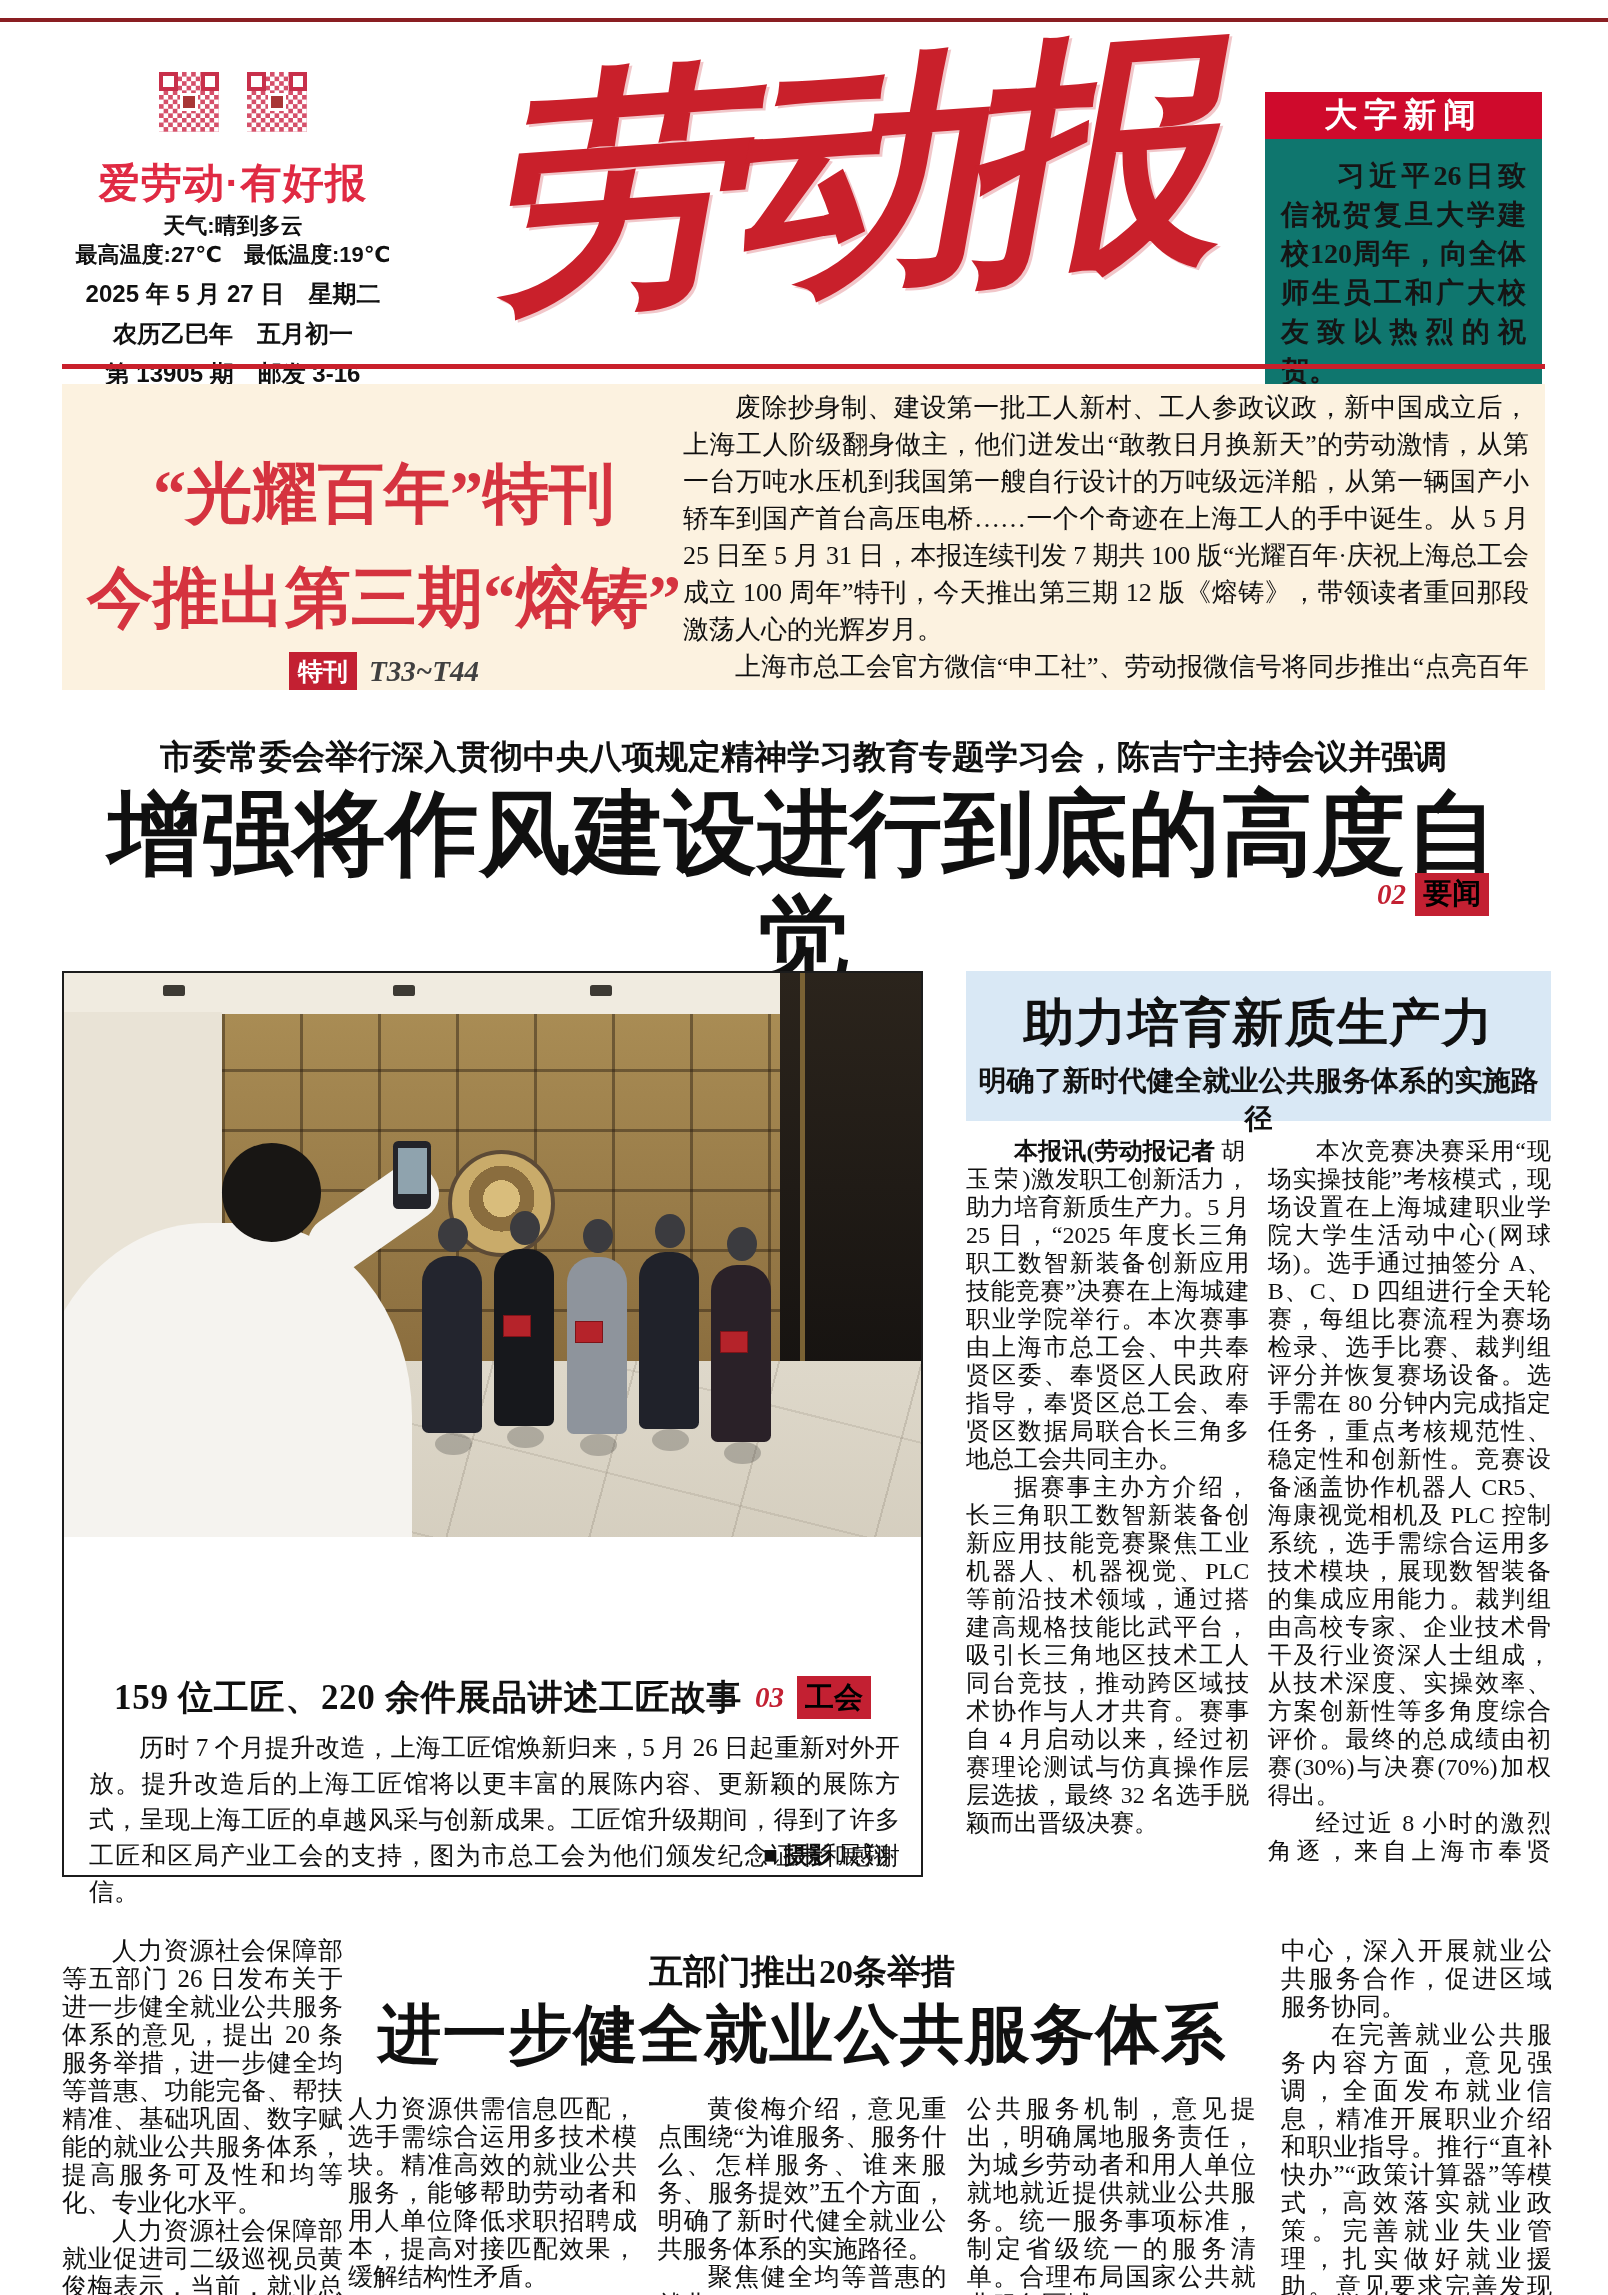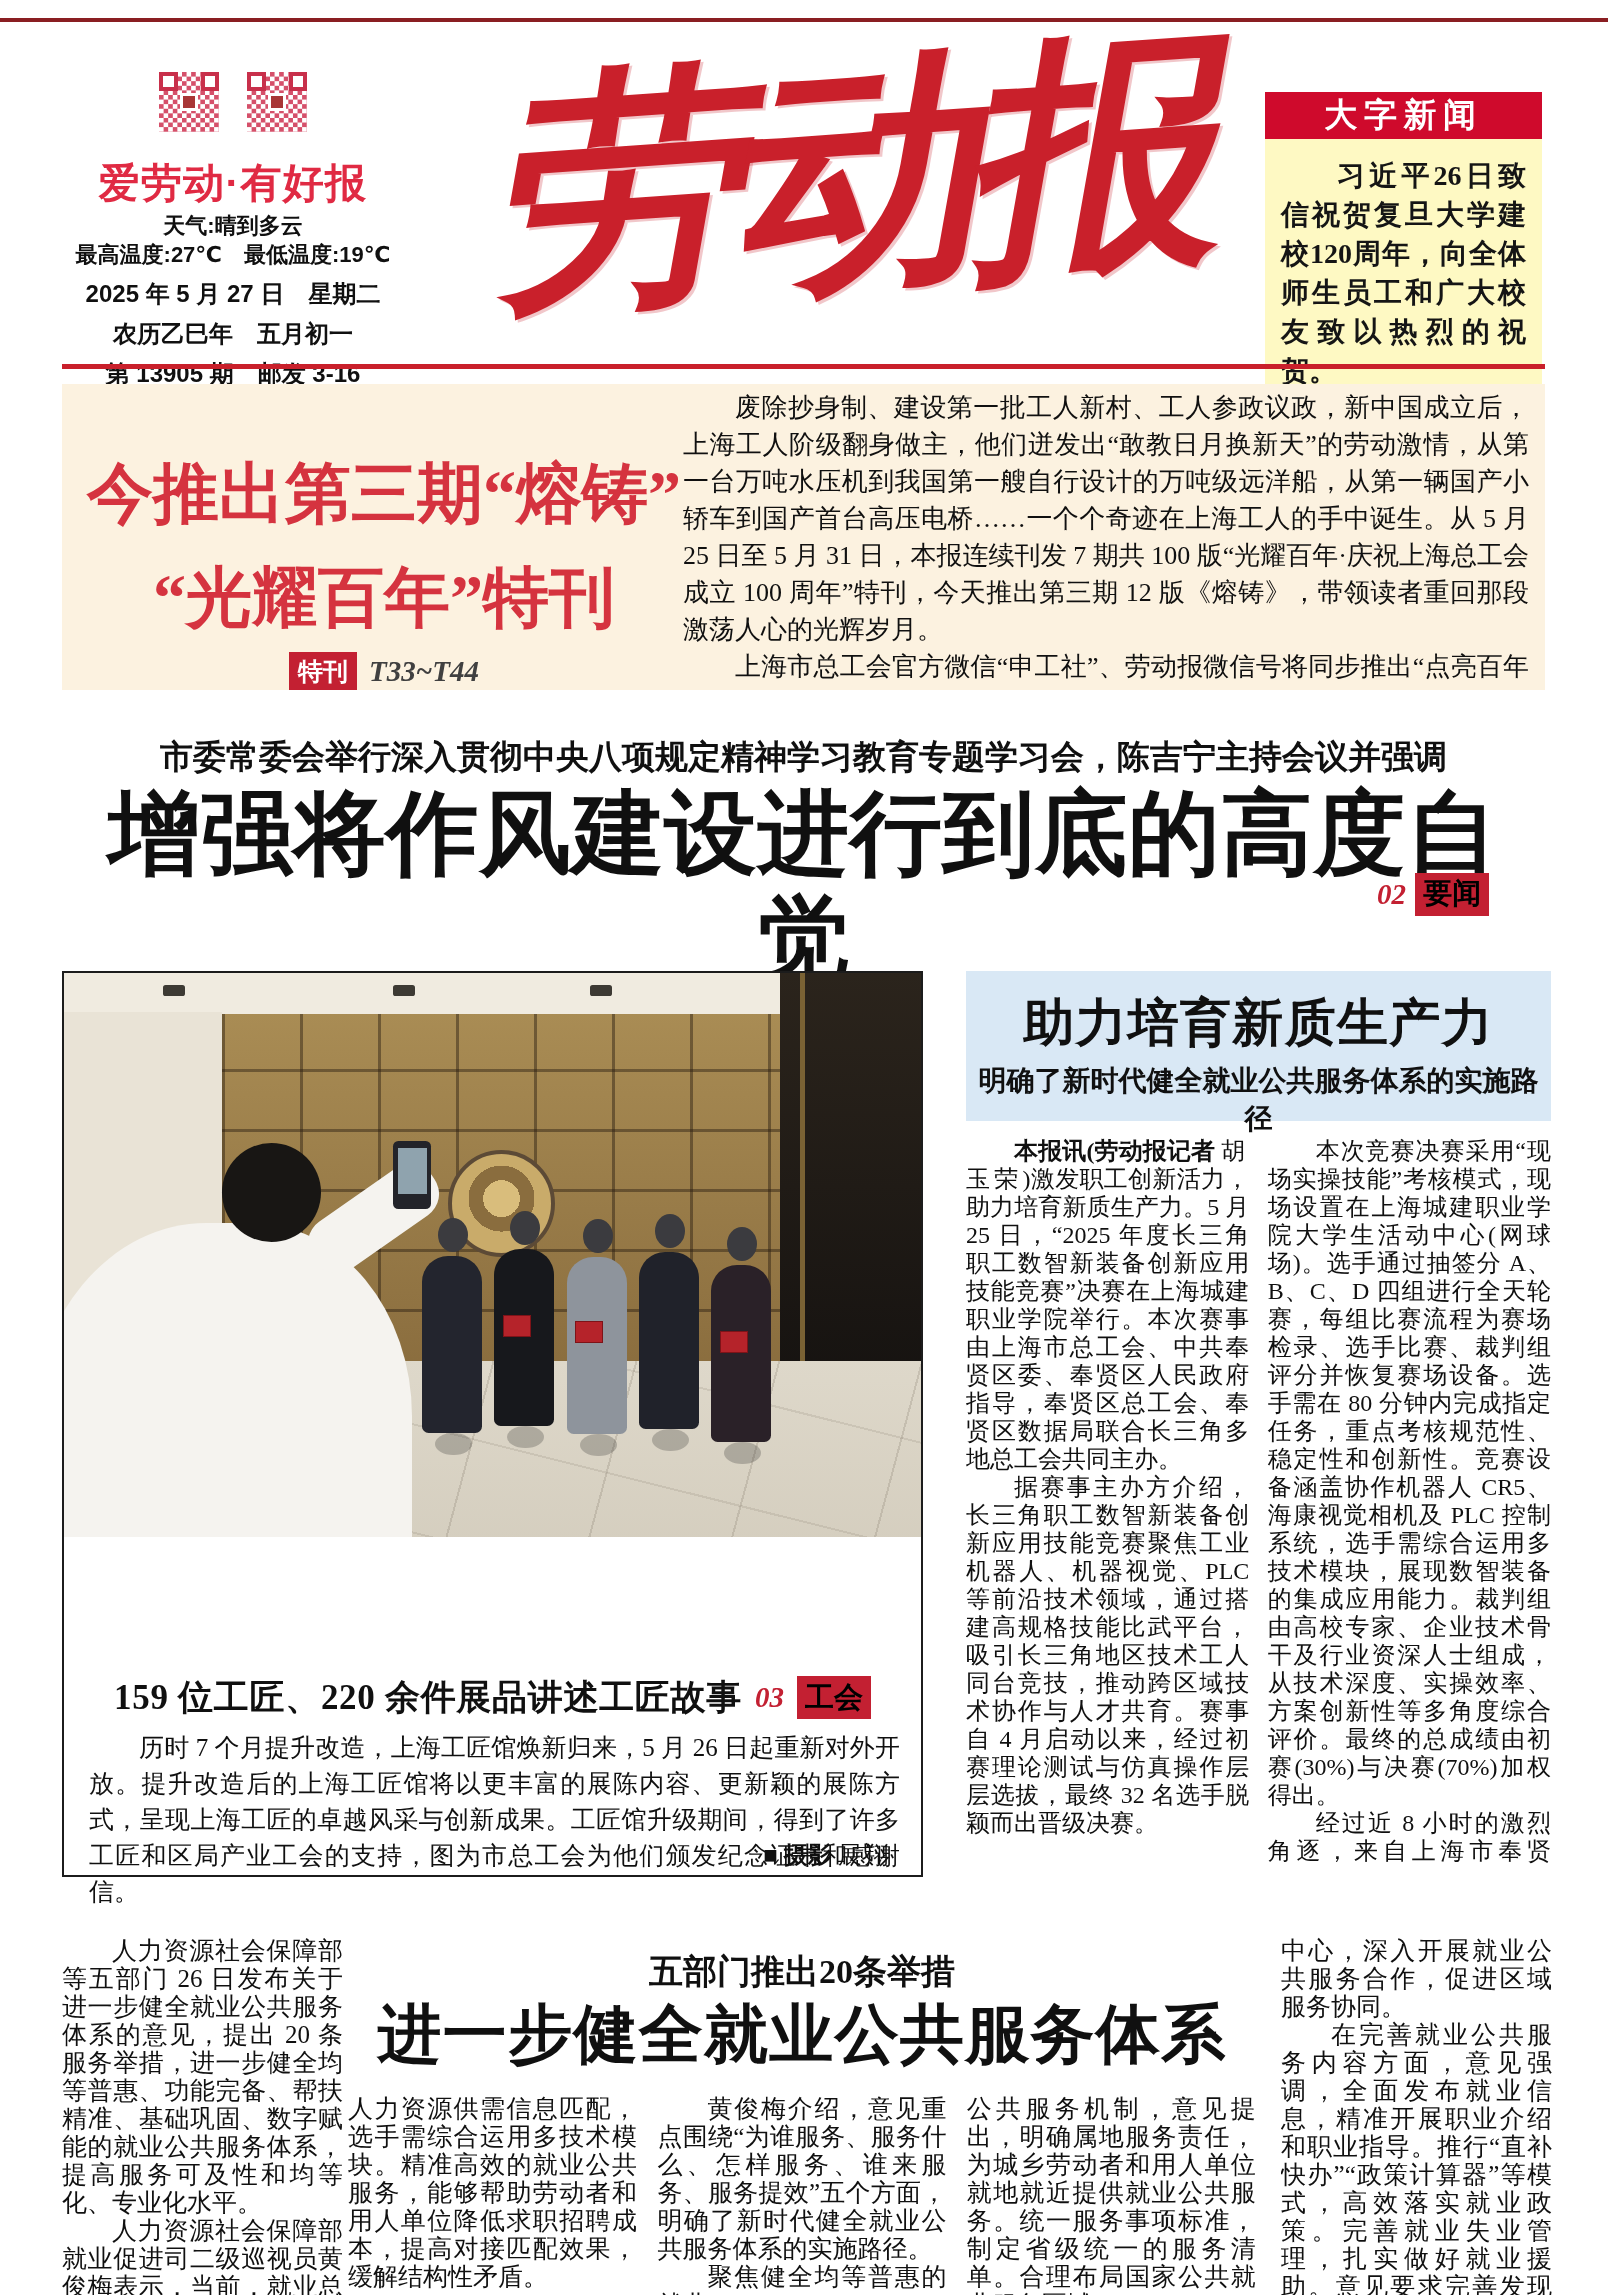--- a/index.html
+++ b/index.html
@@ -29,21 +29,21 @@
   .weather2{font-size:22px;line-height:29px;font-weight:bold;}
   .mdates{margin-top:9.2px;font-size:24px;line-height:31px;font-weight:bold;}
 
   .mast-title{position:absolute;left:434px;top:5.3px;width:815px;height:342px;
               display:flex;align-items:center;justify-content:center;
               font-size:253px;font-weight:900;font-style:italic;color:#c9202b;
               letter-spacing:-14.5px;transform:rotate(-4deg);line-height:329px;
               text-shadow:2.6px 2.6px 0 rgba(201,32,43,.25);}
 
   
-  .dazi{position:absolute;left:1265px;top:92px;width:277px;height:321px;background:#fef9c3;}
+  .dazi{position:absolute;left:1265px;top:92px;width:277px;height:321px;background:#0f766e;}
   .dazi-head{height:47px;background:#cf0a2c;color:#fff;display:flex;align-items:center;justify-content:center;
              font-size:33px;font-weight:bold;letter-spacing:6.6px;
              font-family:"Liberation Sans","DejaVu Sans",sans-serif;}
   .dazi-body{padding:17px 16px 0;font-size:28px;line-height:39px;font-weight:600;
              text-align:justify;text-indent:2em;color:#151515;}
 
   .redrule{position:absolute;left:62px;top:364px;width:1483px;height:5.3px;background:#c9202b;}
 
   
   .special{position:absolute;left:62px;top:384px;width:1483px;height:306px;background:#fcf2e0;}
@@ -168,22 +168,22 @@
 
   <div class="dazi">
     <div class="dazi-head">大字新闻</div>
     <p class="dazi-body">习近平26日致信祝贺复旦大学建校120周年，向全体师生员工和广大校友致以热烈的祝贺。</p>
   </div>
 
   <div class="redrule"></div>
 
   <div class="special">
     <div class="sp-head">
+      <div>“光耀百年”特刊</div>
       <div>今推出第三期“熔铸”</div>
-      <div>“光耀百年”特刊</div>
     </div>
     <div class="sp-badges">
       <span class="sp-badge">特刊</span>
       <span class="sp-pages">T33~T44</span>
     </div>
     <div class="sp-text">
       <p>废除抄身制、建设第一批工人新村、工人参政议政，新中国成立后，上海工人阶级翻身做主，他们迸发出“敢教日月换新天”的劳动激情，从第一台万吨水压机到我国第一艘自行设计的万吨级远洋船，从第一辆国产小轿车到国产首台高压电桥……一个个奇迹在上海工人的手中诞生。从 5 月 25 日至 5 月 31 日，本报连续刊发 7 期共 100 版“光耀百年·庆祝上海总工会成立 100 周年”特刊，今天推出第三期 12 版《熔铸》，带领读者重回那段激荡人心的光辉岁月。</p>
       <p>上海市总工会官方微信“申工社”、劳动报微信号将同步推出“点亮百年特刊”的报网互动活动，邀您共同见证百年工运的璀璨华章，聆听奋斗者永不停歇的时代足音，赢取大礼包！</p>
     </div>
   </div>

